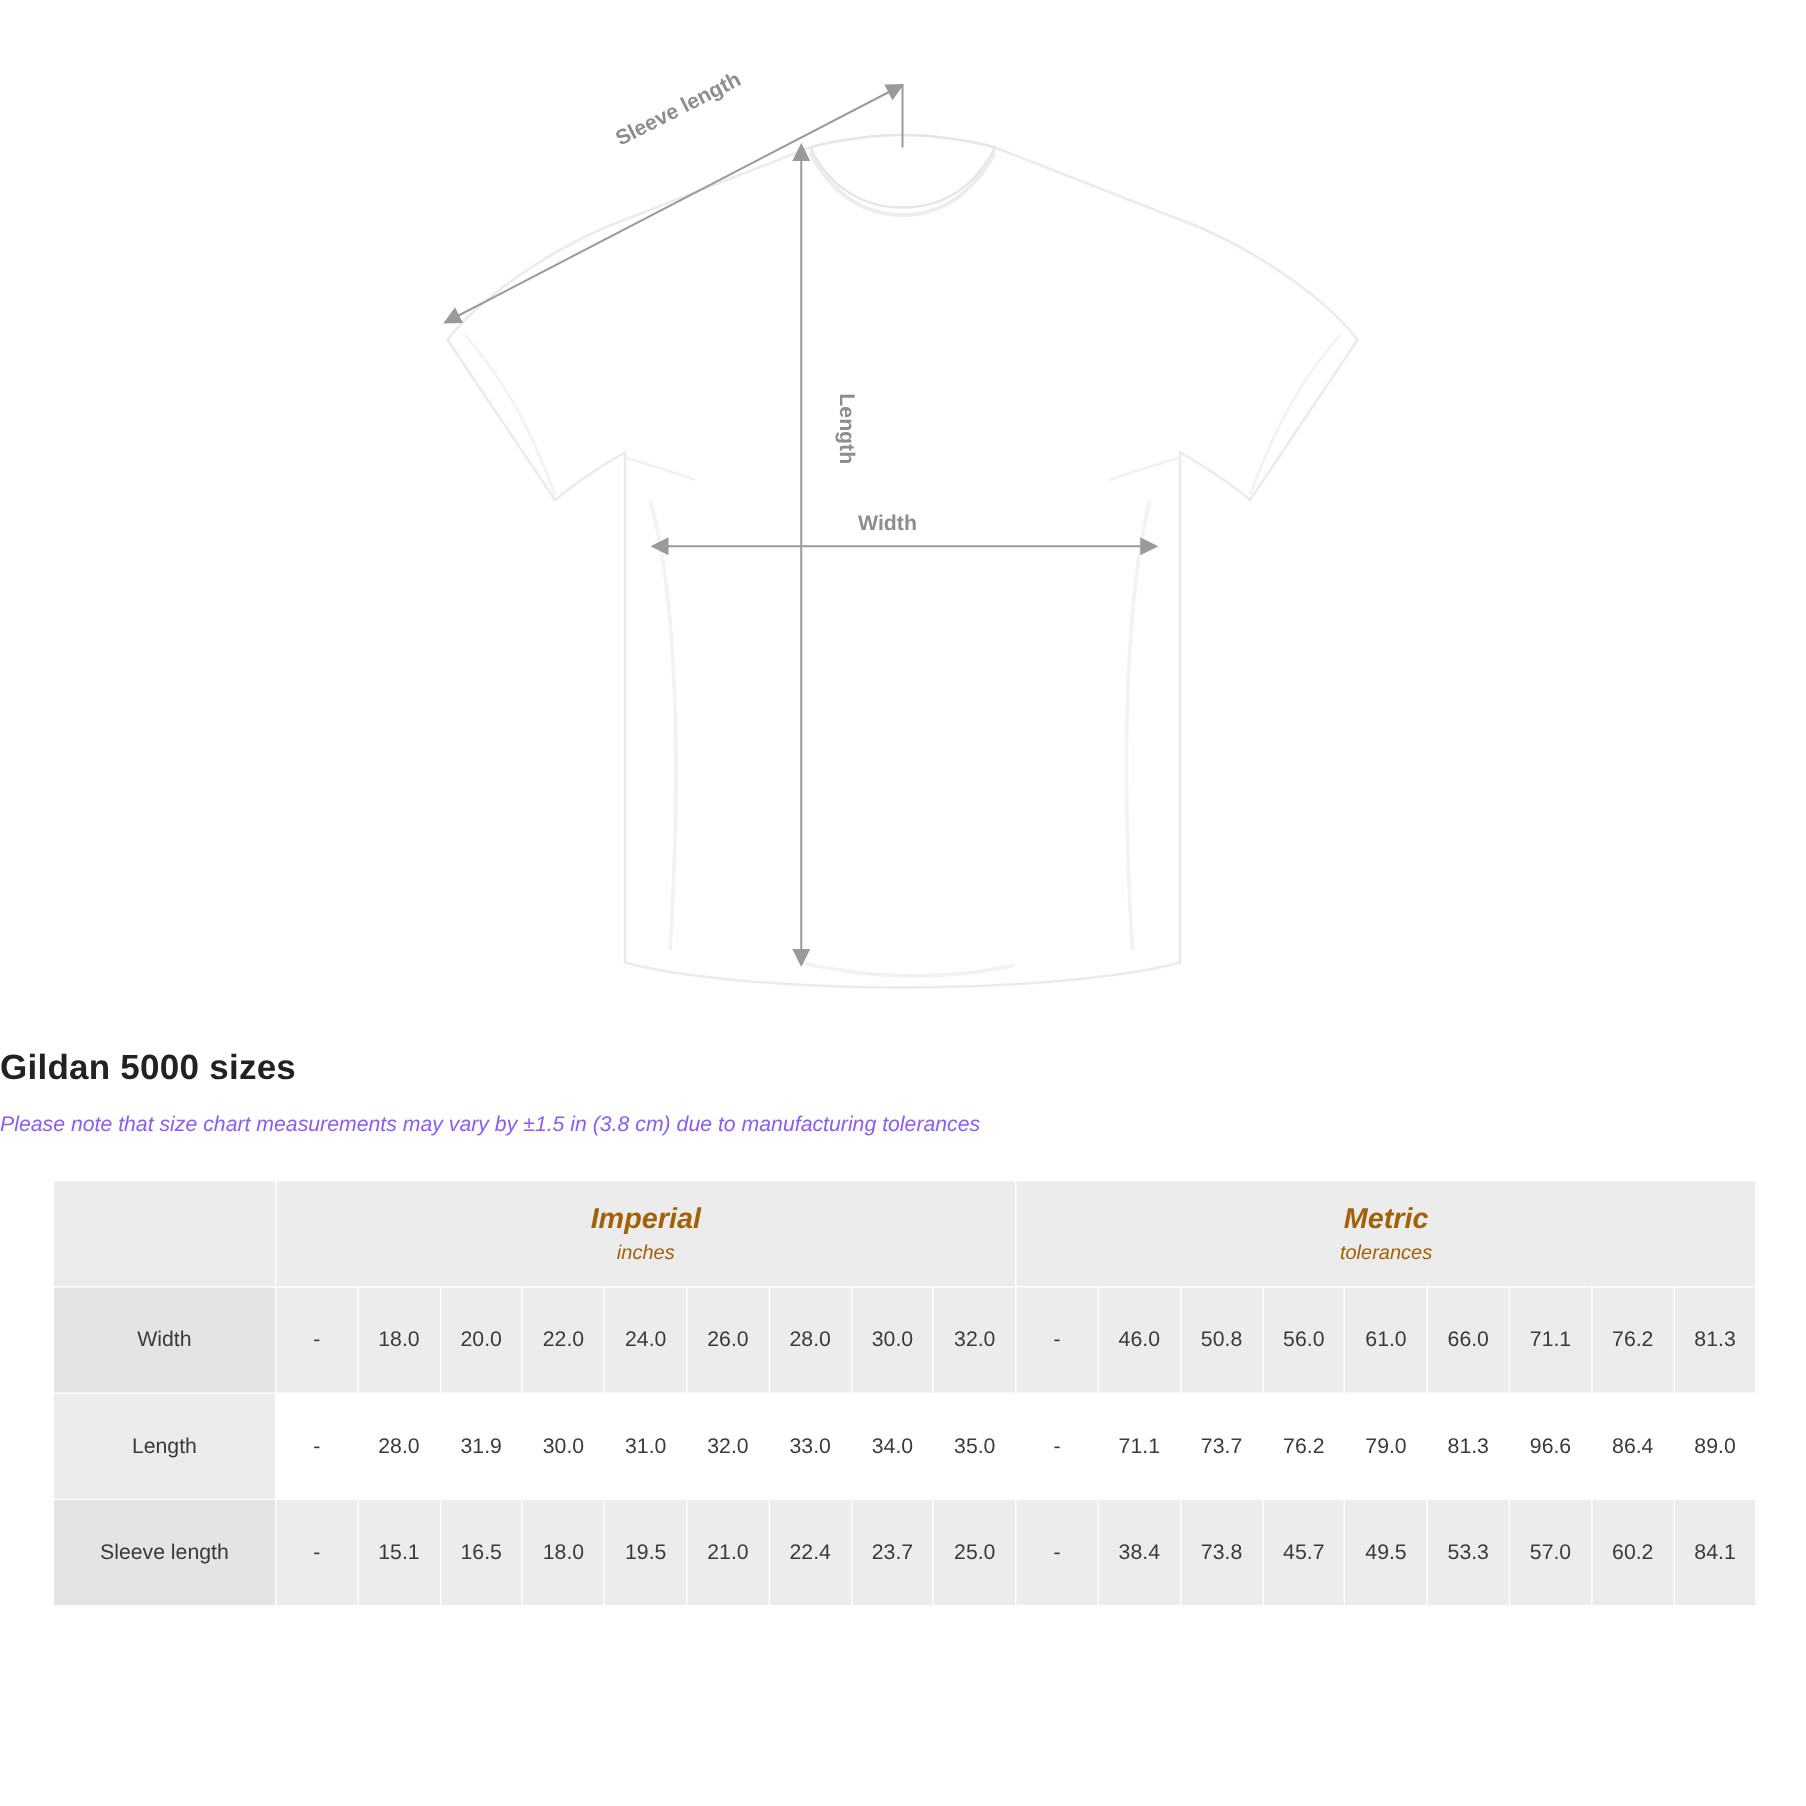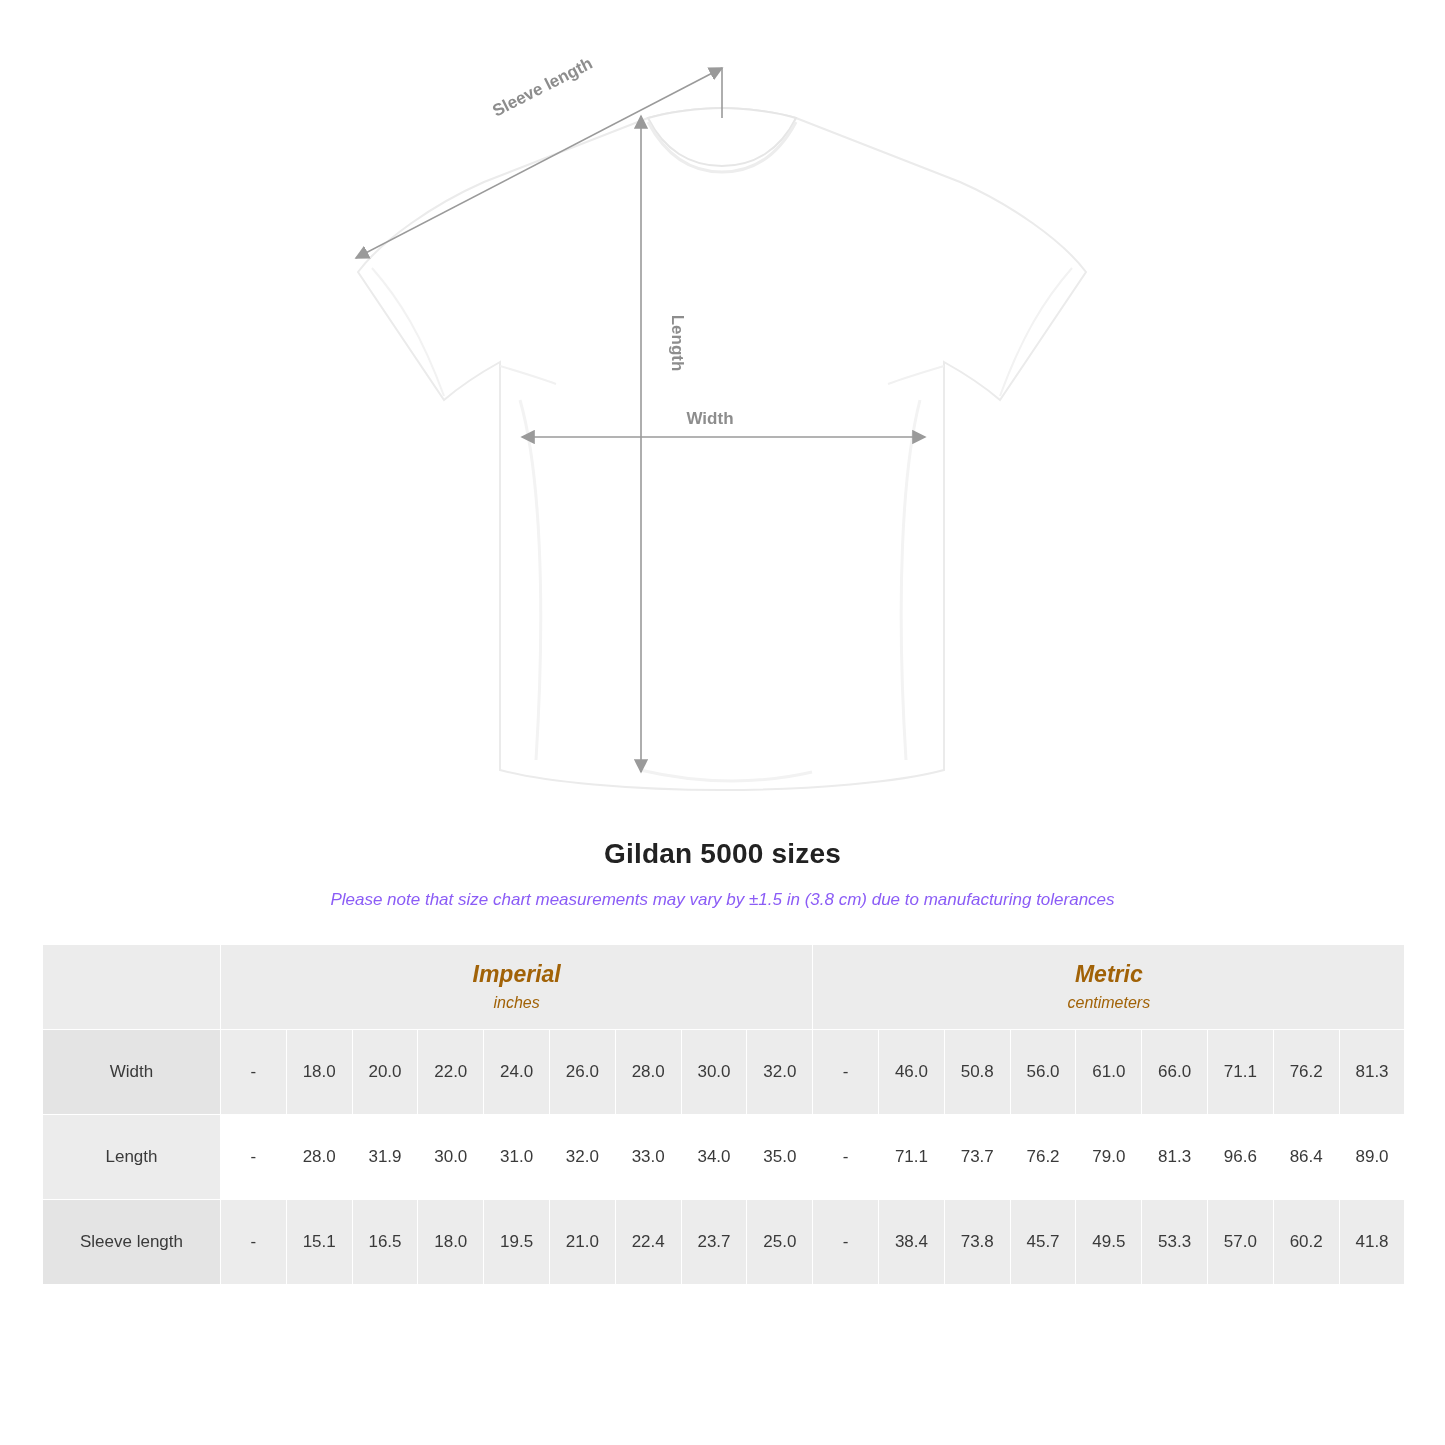--- a/index.html
+++ b/index.html
@@ -27,21 +27,21 @@
     height: 820px;
   }
   .illustration svg {
     position: absolute;
     top: 0;
     left: 0;
   }
 
   
   .title-block {
-    text-align: center;
+    text-align: left;
     margin-top: 18px;
   }
   .chart-title {
     font-size: 28px;
     font-weight: bold;
     color: #222222;
     letter-spacing: 0.2px;
   }
   .chart-note {
     font-size: 17px;
@@ -210,21 +210,21 @@
       </colgroup>
       <tbody>
         <tr>
           <td class="unit-head corner-cell"></td>
           <td class="unit-head" colspan="9">
             <div class="unit-name">Imperial</div>
             <div class="unit-sub">inches</div>
           </td>
           <td class="unit-head" colspan="9">
             <div class="unit-name">Metric</div>
-            <div class="unit-sub">centimeters</div>
+            <div class="unit-sub">tolerances</div>
           </td>
         </tr>
 
 
         <tr class="row-odd">
           <td class="row-head">Width</td>
           <td>-</td>
           <td>18.0</td>
           <td>20.0</td>
           <td>22.0</td>
@@ -278,19 +278,19 @@
           <td>23.7</td>
           <td>25.0</td>
           <td>-</td>
           <td>38.4</td>
           <td>73.8</td>
           <td>45.7</td>
           <td>49.5</td>
           <td>53.3</td>
           <td>57.0</td>
           <td>60.2</td>
-          <td>41.8</td>
+          <td>84.1</td>
         </tr>
       </tbody>
     </table>
   </div>
 
 </div>
 
 </body></html>

